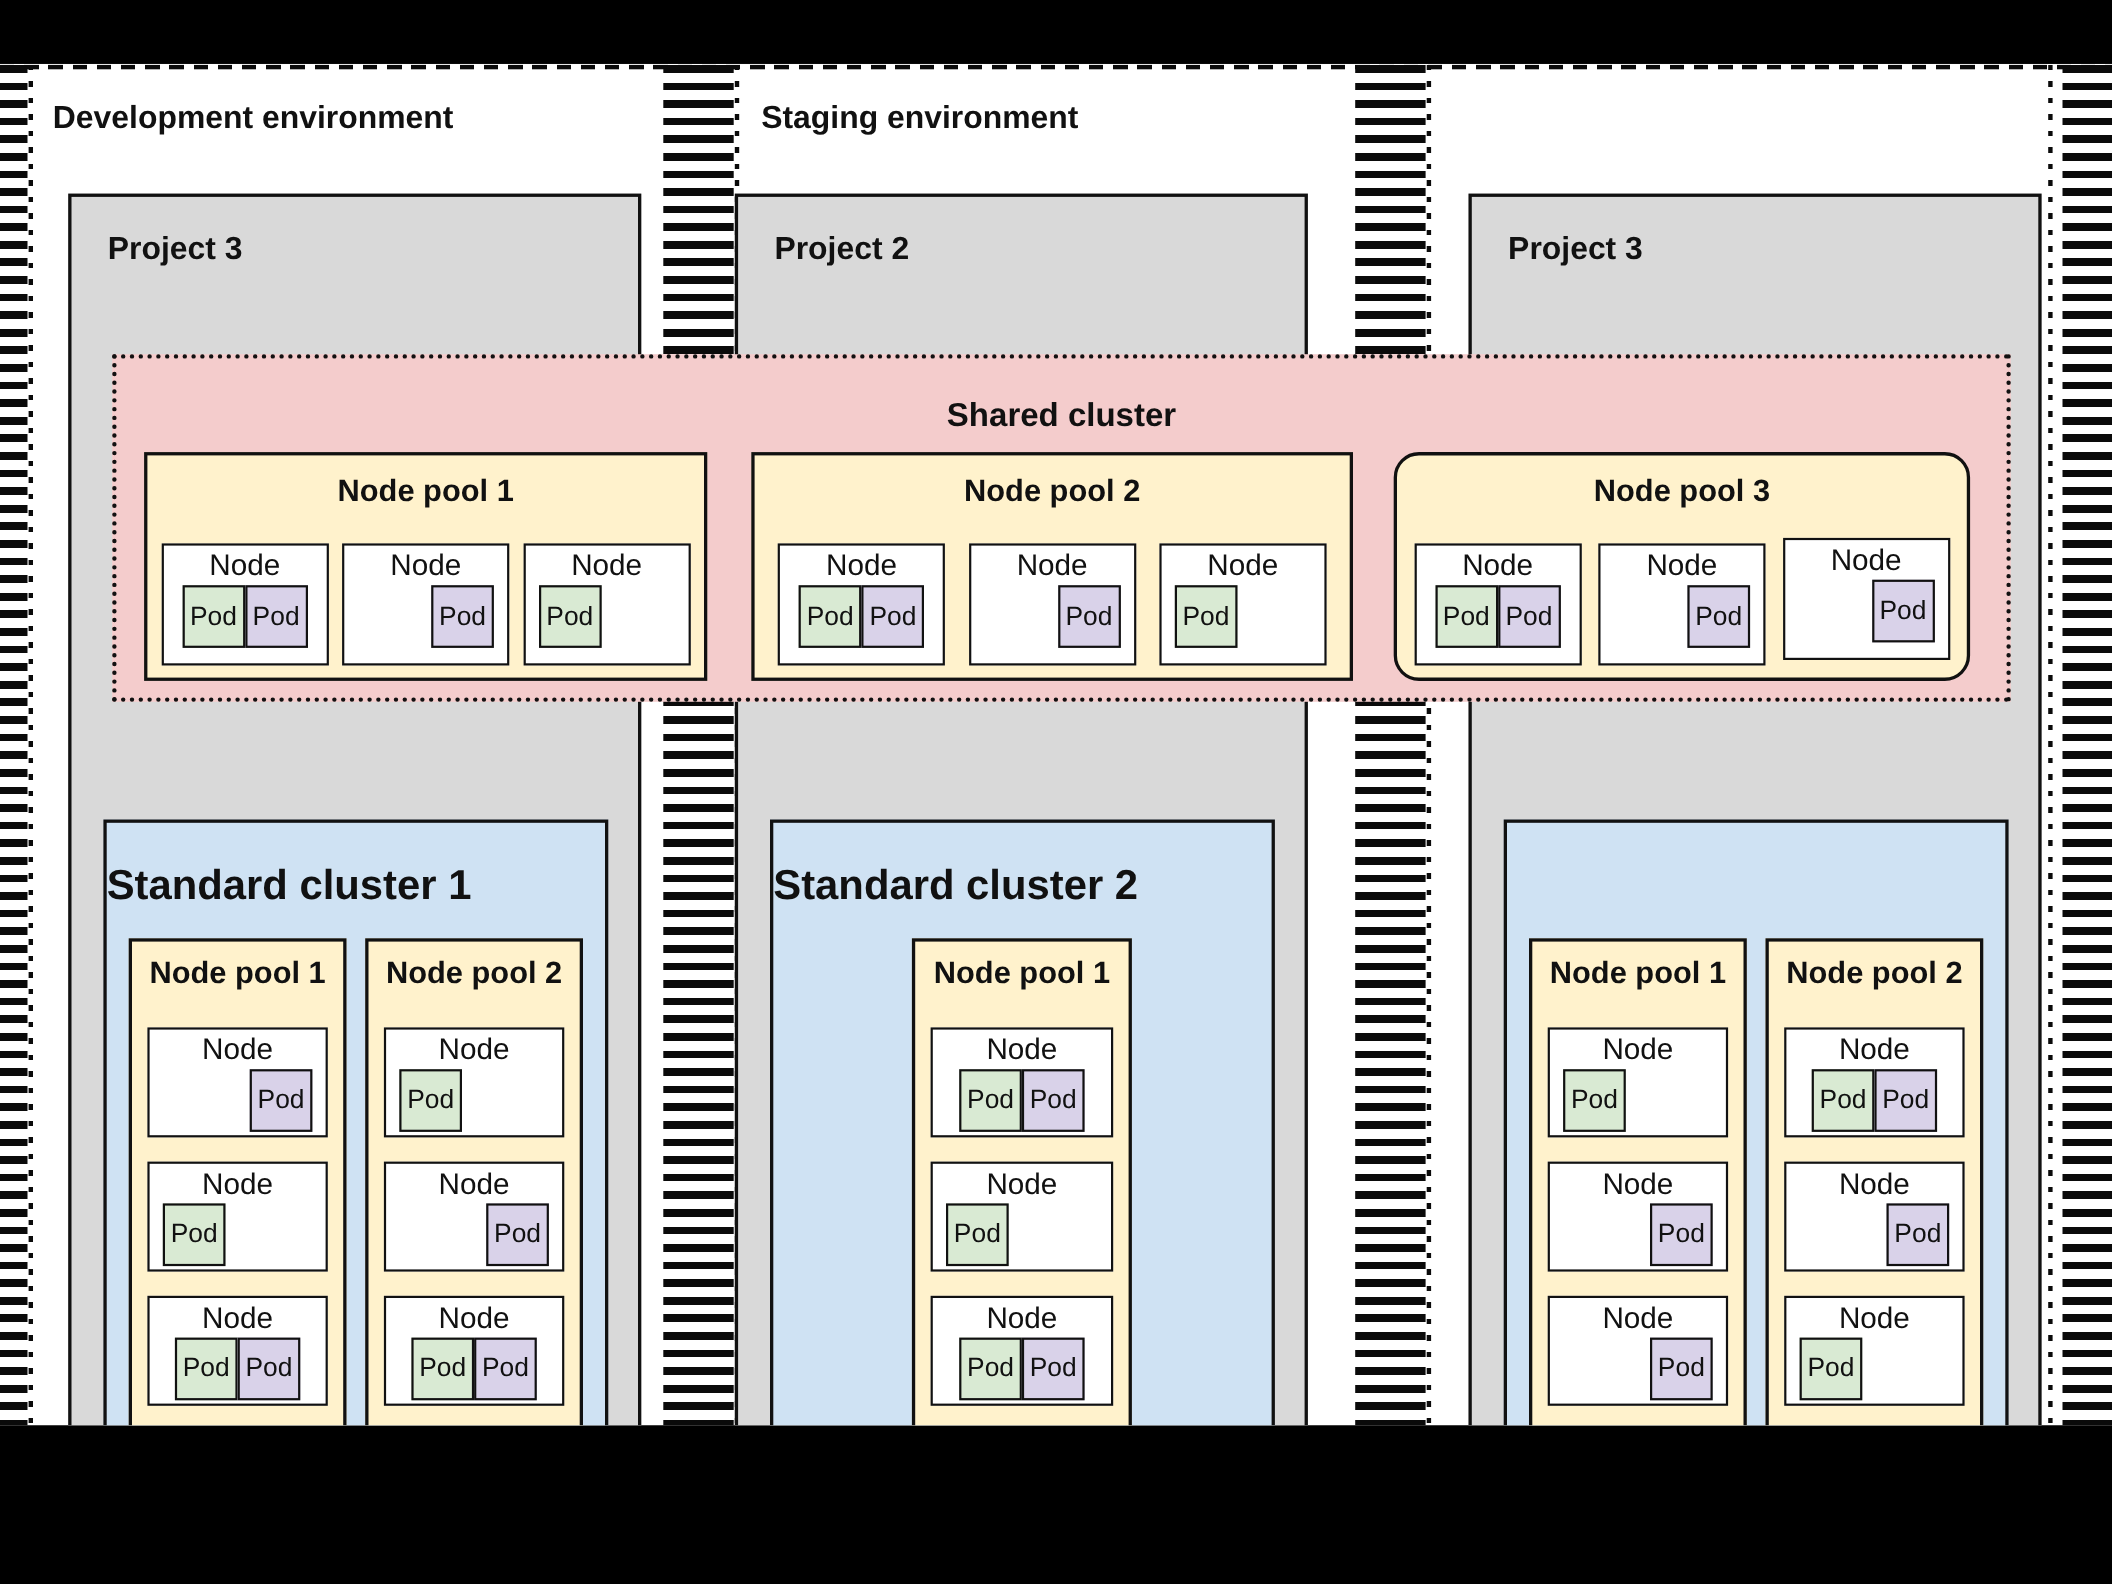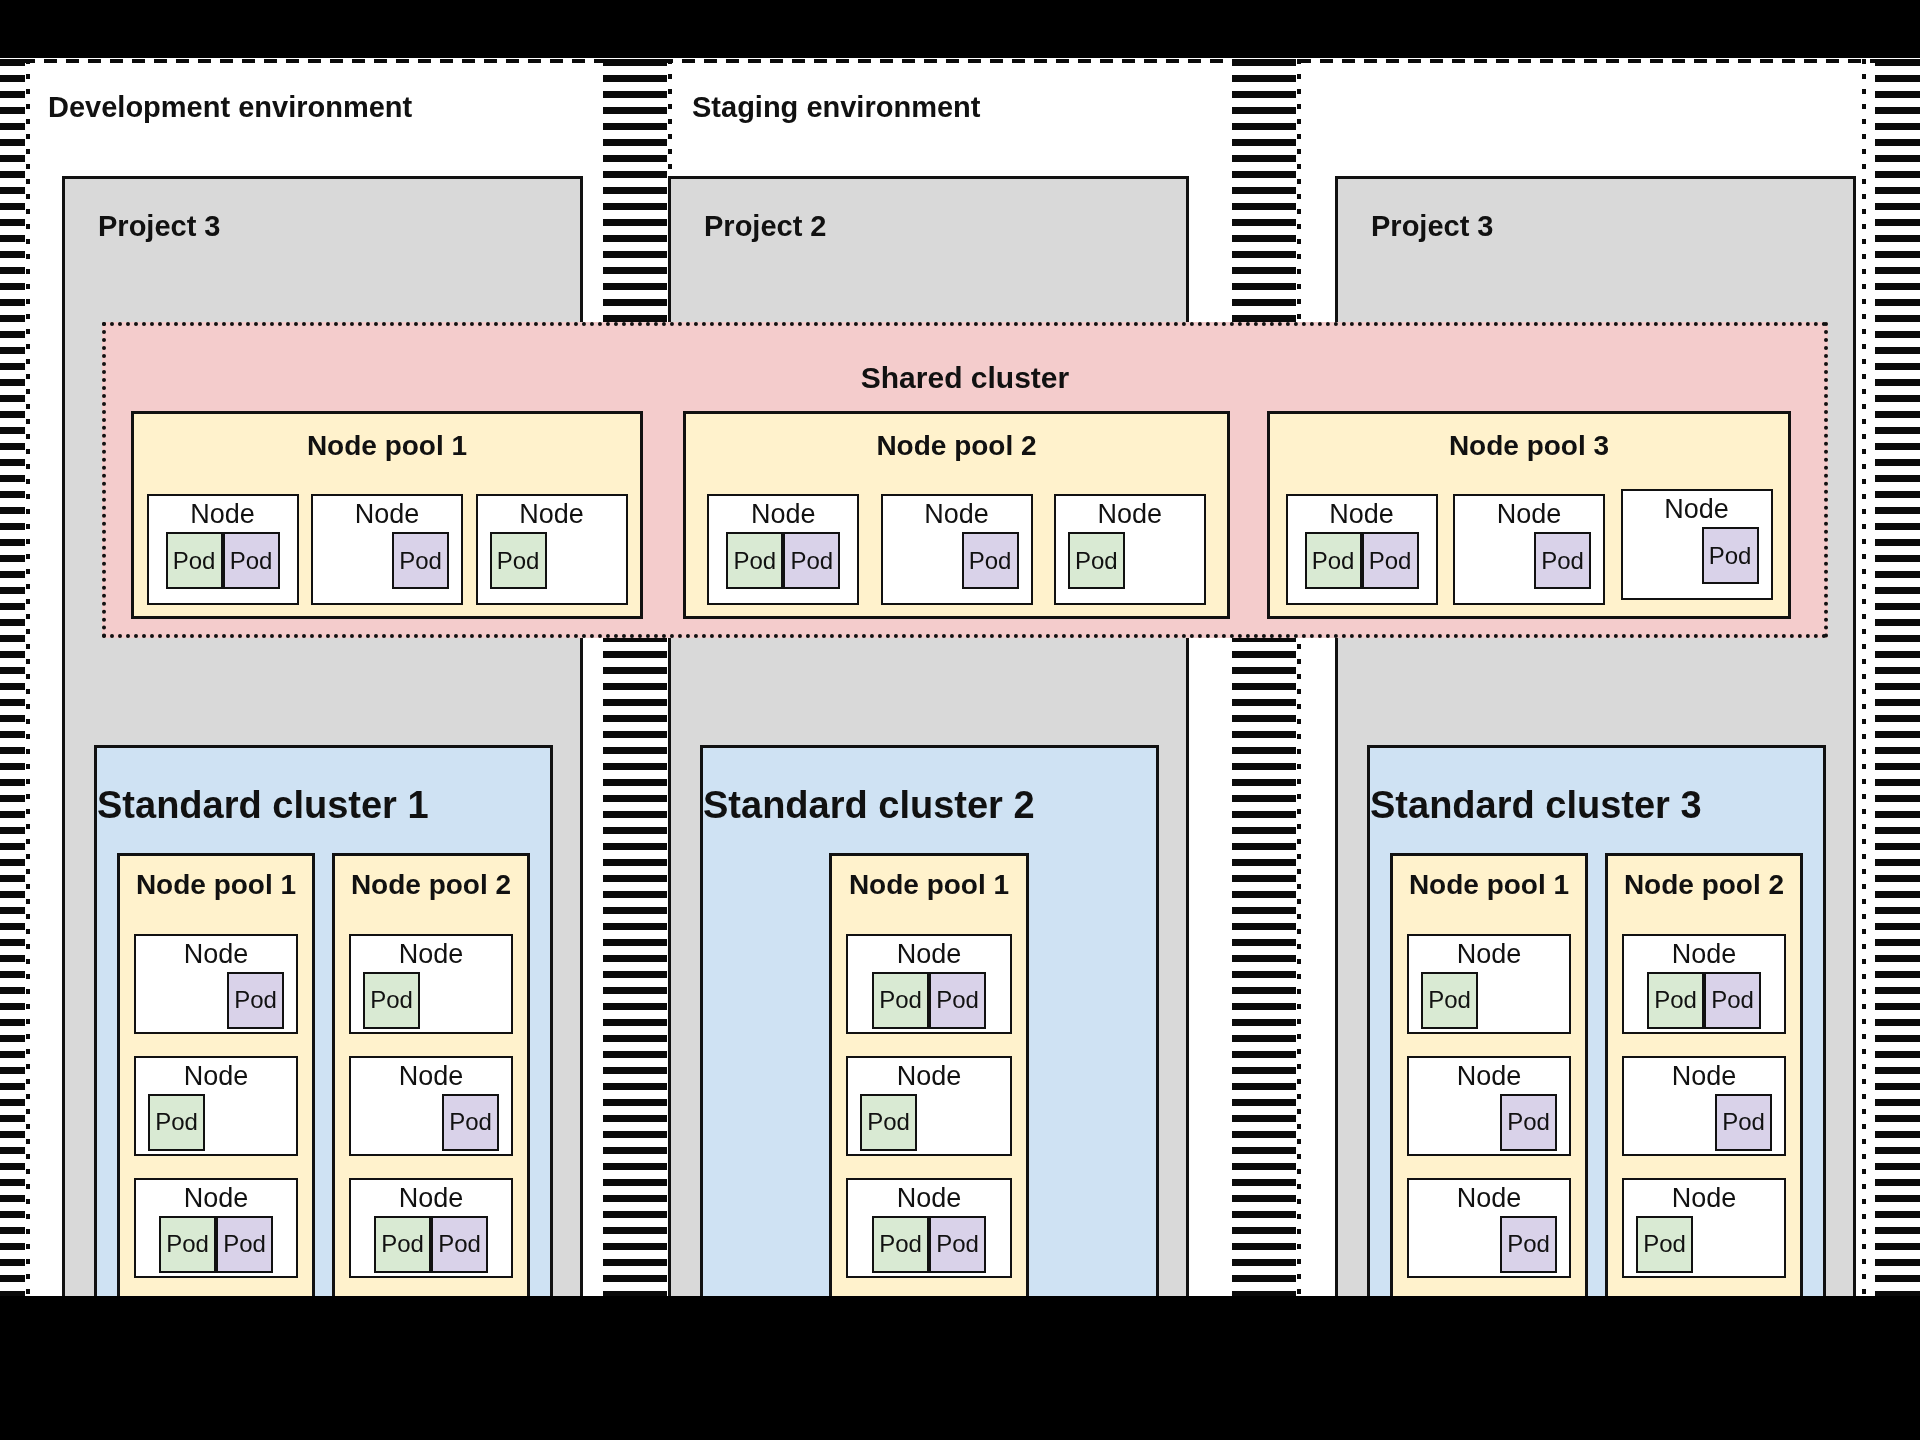--- a/index.html
+++ b/index.html
@@ -45,21 +45,21 @@
   .sc-pool .node{margin:0 14px 22px;}
 
   
   .shared{position:absolute;left:102px;top:322px;width:1726px;height:316px;box-sizing:border-box;
           background:var(--shared_pink);border:4px dotted #111;z-index:30;}
   .shared-title{text-align:center;font-size:30px;line-height:36px;font-weight:700;margin-top:34px;}
   .shared .pool{position:absolute;top:85px;height:208px;box-sizing:border-box;
                 background:var(--pool_yellow);border:3px solid #111;display:flex;flex-direction:column;}
   .shared .pool.s0{left:25px;width:512px;}
   .shared .pool.s1{left:577px;width:547px;}
-  .shared .pool.s2{left:1161px;width:524px;}
+  .shared .pool.s2{left:1161px;width:524px;border-radius:23px;}
   .shared .pool-title{height:64px;display:flex;align-items:center;justify-content:center;
                       font-size:28px;font-weight:700;}
   .shared .pool-nodes{display:flex;justify-content:space-evenly;align-items:flex-start;margin-top:16px;}
   .shared .node{width:152px;height:111px;}
   .shared .node.raised{transform:translateY(-5px);}
 
   
   .node{background:#fff;border:2.5px solid #111;height:104px;box-sizing:border-box;}
   .node-label{font-size:27px;line-height:30px;text-align:center;margin-top:3px;font-weight:400;}
   .pod-row{display:flex;padding:0 12px;margin-top:3px;}
@@ -170,21 +170,20 @@
             <div class="pod" data-kind="purple">Pod</div>
           </div>
         </div>
       </div>
     </div>
   </div>
 
   <div class="project p2">
     <div class="project-title">Project 3</div>
     <div class="sc">
-      <div class="sc-title">Standard cluster 3</div>
       <div class="sc-pool a">
         <div class="pool-title">Node pool 1</div>
         <div class="node">
           <div class="node-label">Node</div>
           <div class="pod-row" data-align="left">
             <div class="pod" data-kind="green">Pod</div>
           </div>
         </div>
         <div class="node">
           <div class="node-label">Node</div>

